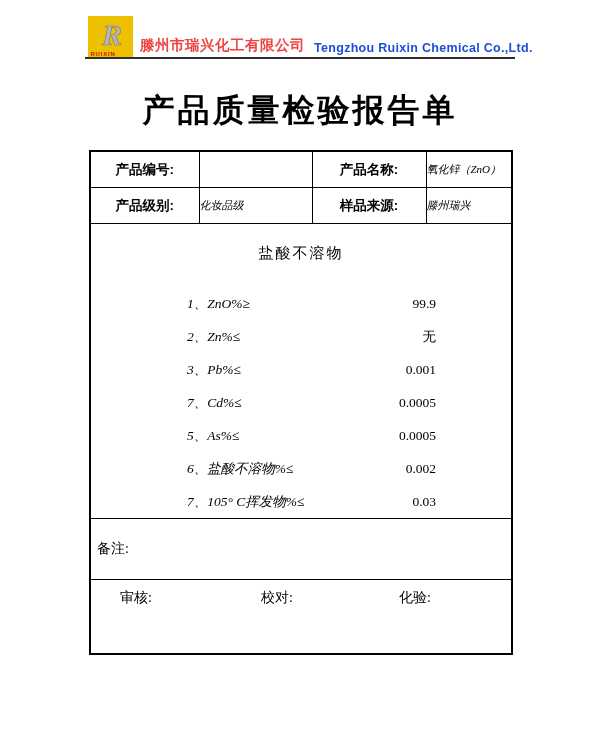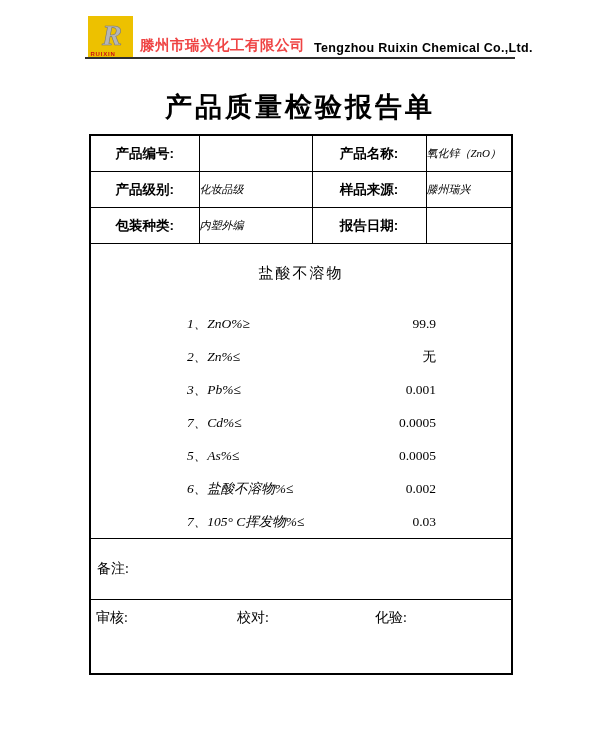--- a/index.html
+++ b/index.html
@@ -6,31 +6,31 @@
   .page{position:relative;width:600px;height:734px;background:#fff;overflow:hidden;
         font-family:"Liberation Serif", serif;color:#000;}
 
   
   .letterhead{position:absolute;left:88px;top:14px;width:424px;height:44px;
               display:flex;align-items:flex-end;}
   .logo{width:45px;height:42px;flex:none;display:block;}
   .cn-name{margin-left:7px;margin-bottom:3px;font-size:14.5px;font-weight:600;
            color:#ef4444;white-space:nowrap;letter-spacing:0.5px;}
   .en-name{margin-left:9px;margin-bottom:3px;font-family:"Liberation Sans",sans-serif;
-           font-weight:bold;font-size:12.5px;letter-spacing:0.3px;color:#000000;white-space:nowrap;}
+           font-weight:bold;font-size:12.5px;letter-spacing:0.3px;color:#1d4ed8;white-space:nowrap;}
   .head-rule{position:absolute;left:85px;top:57px;width:430px;height:0;
              border-top:2px solid #2e2e2e;}
 
   
   .doc-title{position:absolute;left:0;top:89px;width:600px;text-align:center;
              font-family:"Liberation Sans",sans-serif;font-weight:bold;
-             font-size:27px;letter-spacing:3px;}
+             font-size:32px;letter-spacing:3px;}
 
   
-  table.report{position:absolute;left:89px;top:134px;width:422px;
+  table.report{position:absolute;left:89px;top:150px;width:422px;
                border-collapse:collapse;table-layout:fixed;
                border:2px solid #000;}
   table.report td{border:1px solid #000;padding:0;vertical-align:middle;}
   td.lbl{font-family:"Liberation Sans",sans-serif;font-weight:bold;
          font-size:13.5px;text-align:center;white-space:nowrap;}
   td.val{font-size:11px;text-align:left;white-space:nowrap;font-style:italic;}
   tr.info-row td{height:35px;}
 
   
   td.analysis{height:294px;vertical-align:top;border-bottom:2px solid #000;}
@@ -40,21 +40,21 @@
           padding:0 75px 0 96px;font-size:13.5px;}
   .a-lbl{white-space:nowrap;font-style:italic;}
   .a-val{white-space:nowrap;}
 
   
   td.remarks{height:60px;vertical-align:top;border-bottom:2px solid #000;}
   .remarks-inner{padding:5px 6px;font-size:14px;}
 
   
   td.sigs{height:73px;vertical-align:top;}
-  .sigs-inner{position:relative;height:100%;font-size:14px;}
+  .sigs-inner{position:relative;height:100%;font-size:14px;margin-left:24px;}
   .sig{position:absolute;top:9px;white-space:nowrap;}
   .sig-1{left:5px;} .sig-2{left:146px;} .sig-3{left:284px;}
 </style>
 </head>
 <body>
 
 <div class="page">
 
   <div class="letterhead">
     <svg class="logo" viewBox="0 0 45 42">
@@ -81,26 +81,20 @@
         <td class="lbl">产品编号:</td>
         <td class="val"></td>
         <td class="lbl">产品名称:</td>
         <td class="val">氧化锌（ZnO）</td>
       </tr>
       <tr class="info-row">
         <td class="lbl">产品级别:</td>
         <td class="val">化妆品级</td>
         <td class="lbl">样品来源:</td>
         <td class="val">滕州瑞兴</td>
-      </tr>
-      <tr class="info-row">
-        <td class="lbl">包装种类:</td>
-        <td class="val">内塑外编</td>
-        <td class="lbl">报告日期:</td>
-        <td class="val"></td>
       </tr>
 
       <tr>
         <td class="analysis" colspan="4">
           <div class="a-title">盐酸不溶物</div>
           <div class="a-list">
             <div class="a-item">
               <span class="a-lbl">1、ZnO%≥</span>
               <span class="a-val">99.9</span>
             </div>

